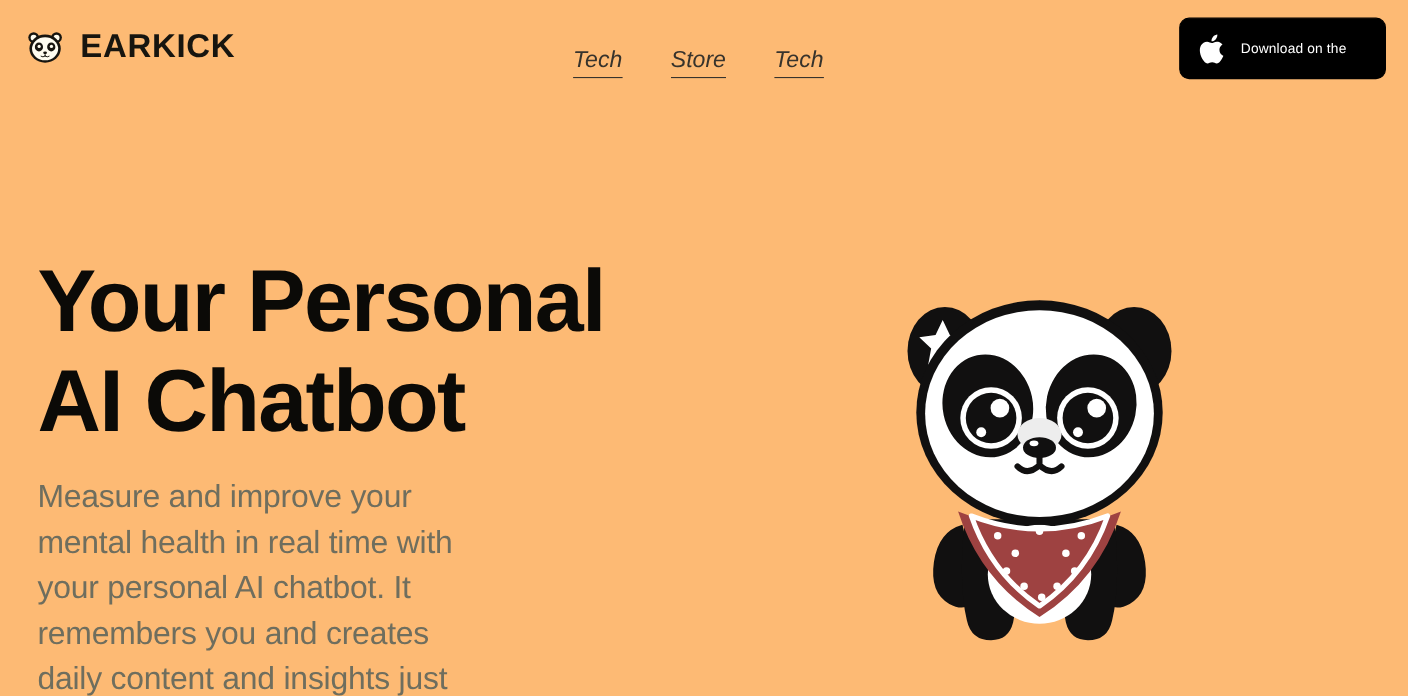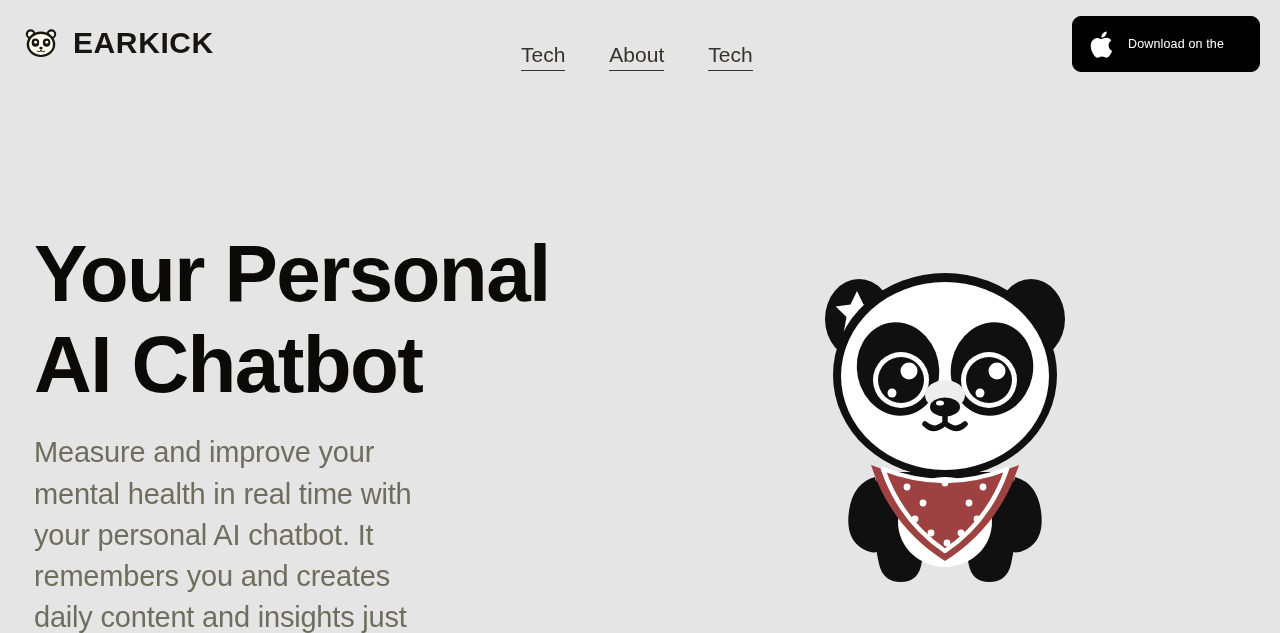--- a/index.html
+++ b/index.html
@@ -14,21 +14,21 @@
   body {
     background: #fffdf0;
     font-family: "Liberation Sans", sans-serif;
     -webkit-font-smoothing: antialiased;
   }
 
   .page {
     position: relative;
     width: 1280px;
     height: 633px;
-    background: #e5e5e5;
+    background: #fdba74;
     overflow: hidden;
   }
 
   
   .header {
     position: absolute;
     top: 0; left: 0;
     width: 1280px;
     height: 92px;
     display: flex;
@@ -62,20 +62,21 @@
     font-family: "Liberation Sans", sans-serif;
   }
 
   .nav {
     position: absolute;
     left: 521px;
     top: 42px;
     display: flex;
     align-items: baseline;
     gap: 44px;
+    font-style: italic;
   }
 
   .nav-link {
     font-size: 21px;
     font-weight: 400;
     color: #37332c;
     text-decoration: none;
     border-bottom: 1.5px solid #37332c;
     padding-bottom: 2px;
     line-height: 1.25;
@@ -200,21 +201,21 @@
           <circle cx="41.7" cy="30.6" r="2.5" fill="#fffdf0"></circle>
           <ellipse cx="32" cy="40.4" rx="2.9" ry="2.1" fill="#17150f"></ellipse>
           <path d="M32 43.2 L32 45.4 M32 45.4 q-3.4 2.6 -6.2 0.4 M32 45.4 q3.4 2.6 6.2 0.4" stroke="#17150f" stroke-width="1.5" fill="none" stroke-linecap="round"></path>
         </svg>
       </span>
       <span class="brand-name">EARKICK</span>
     </a>
 
     <nav class="nav">
       <a class="nav-link" href="#">Tech</a>
-      <a class="nav-link" href="#">About</a>
+      <a class="nav-link" href="#">Store</a>
       <a class="nav-link" href="#">Tech</a>
     </nav>
 
     <a class="appstore-badge" href="#">
       <span class="appstore-apple">
         <svg viewBox="0 0 30 36" xmlns="http://www.w3.org/2000/svg" aria-hidden="true">
           <path fill="#ffffff" d="M21.3 19.1c-.03-3.43 2.8-5.08 2.93-5.16-1.6-2.34-4.08-2.66-4.96-2.7-2.11-.21-4.12 1.24-5.19 1.24-1.07 0-2.72-1.21-4.47-1.18-2.3.03-4.42 1.34-5.6 3.4-2.39 4.14-.61 10.27 1.72 13.63 1.14 1.65 2.5 3.5 4.28 3.43 1.72-.07 2.37-1.11 4.45-1.11s2.66 1.11 4.48 1.07c1.85-.03 3.02-1.68 4.15-3.34 1.31-1.91 1.85-3.77 1.88-3.86-.04-.02-3.6-1.38-3.64-5.46z"></path>
           <path fill="#ffffff" d="M17.9 8.95c.95-1.15 1.59-2.75 1.41-4.34-1.37.06-3.02.91-4 2.06-.88 1.02-1.65 2.65-1.44 4.21 1.52.12 3.08-.78 4.03-1.93z"></path>
         </svg>
       </span>

